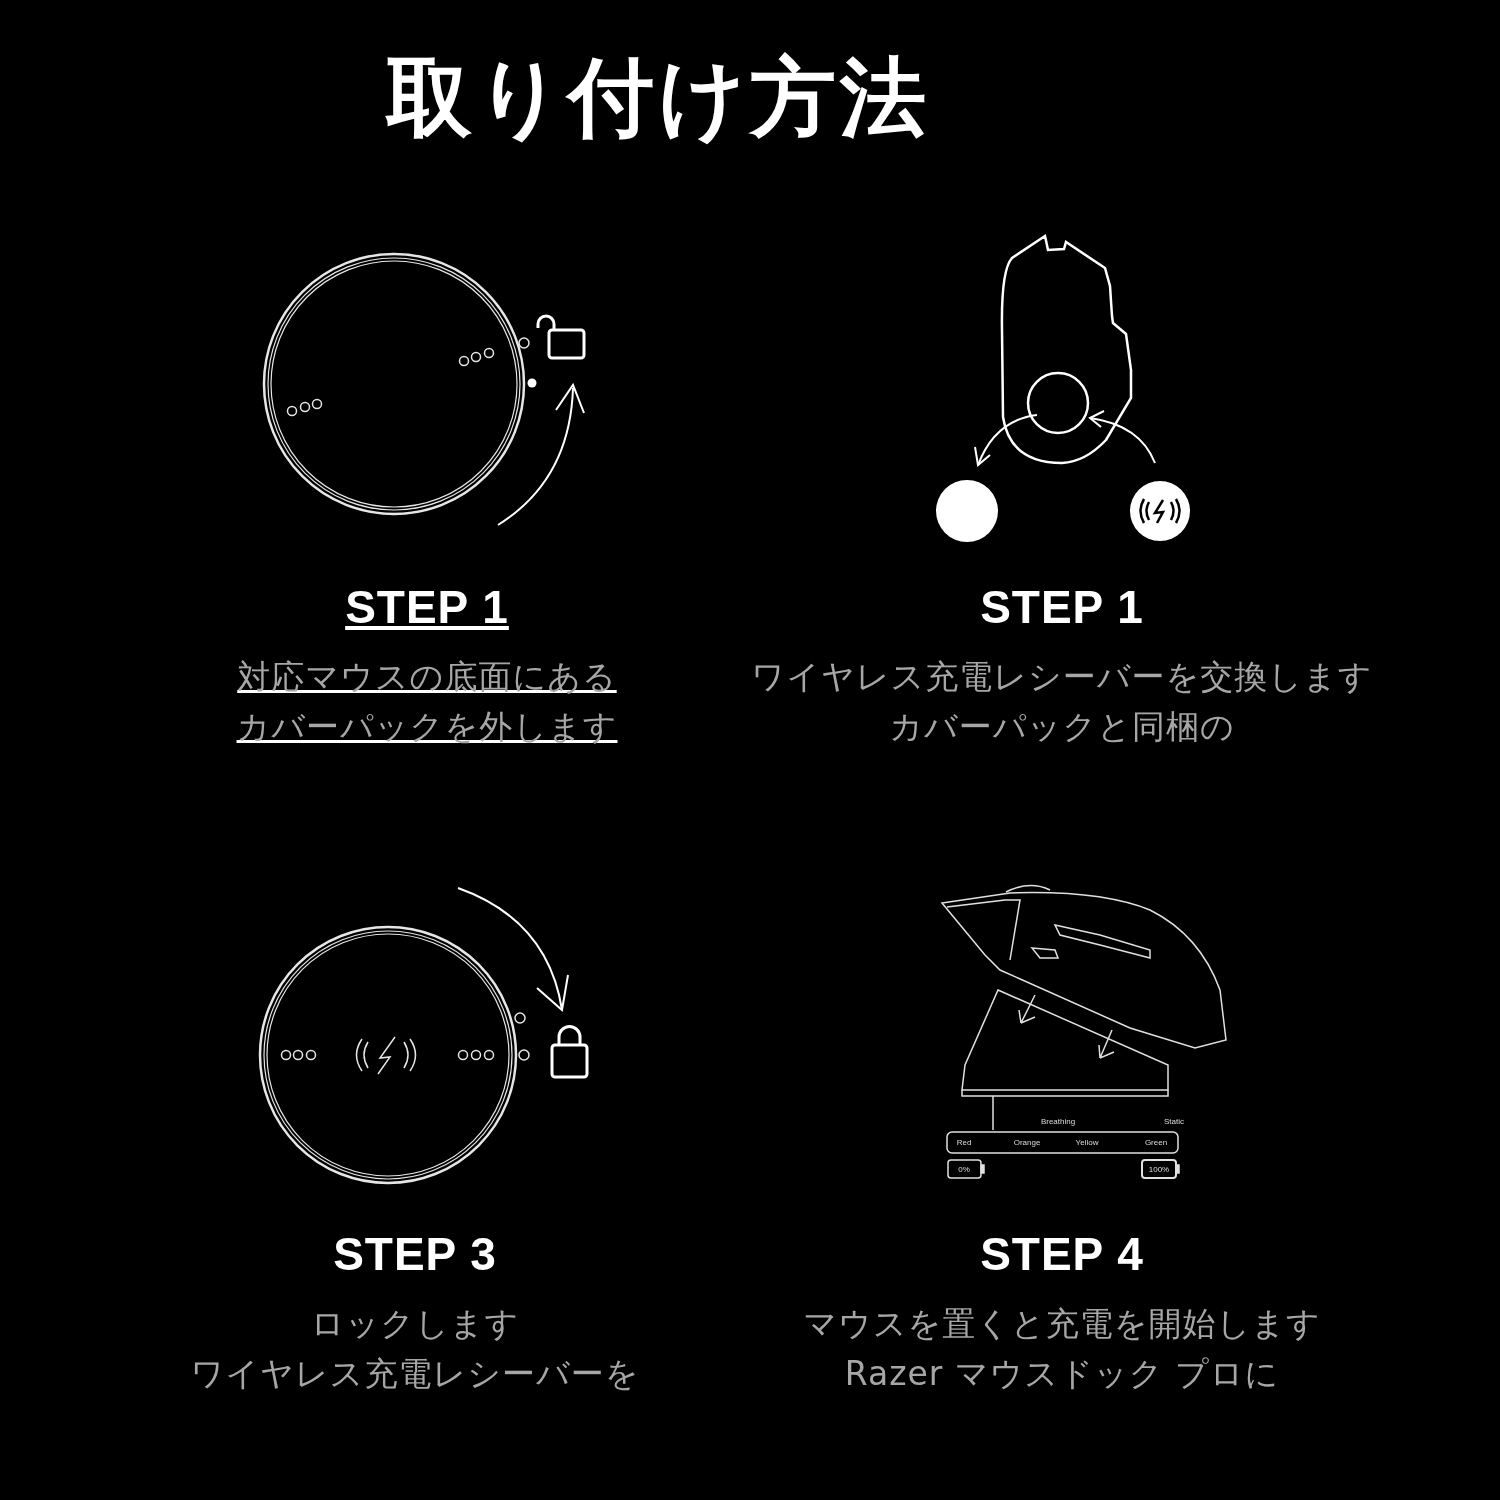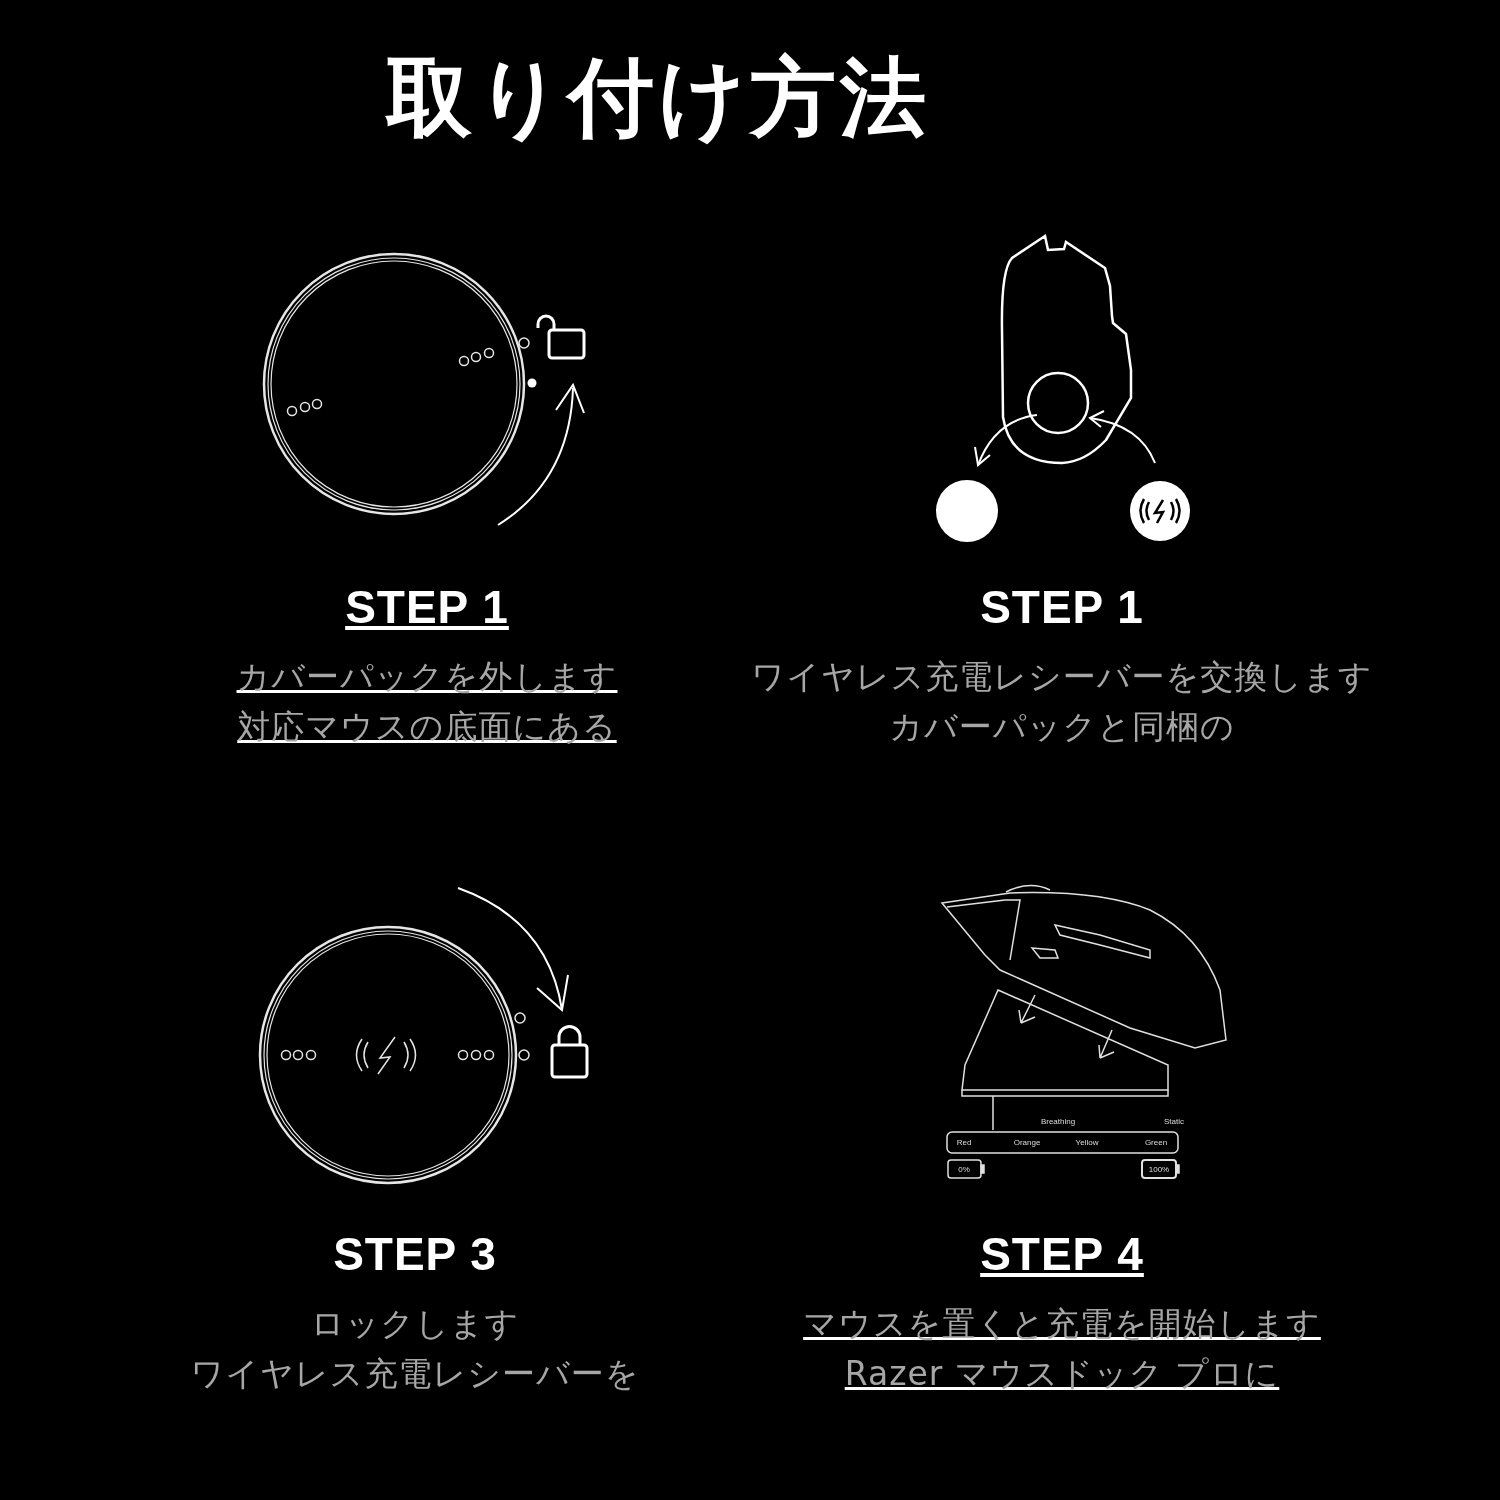--- a/index.html
+++ b/index.html
@@ -115,40 +115,40 @@
   <text class="tiny" x="1027" y="1145" text-anchor="middle">Orange</text>
   <text class="tiny" x="1087" y="1145" text-anchor="middle">Yellow</text>
   <text class="tiny" x="1156" y="1145" text-anchor="middle">Green</text>
   <text class="tiny" x="964" y="1172" text-anchor="middle">0%</text>
   <text class="tiny" x="1159" y="1172" text-anchor="middle">100%</text>
 </svg>
 
 <div class="step" style="left:52px;top:580px;text-decoration:underline;">
   <div class="step-label">STEP 1</div>
   <div class="step-desc">
+    <div>対応マウスの底面にある</div>
     <div>カバーパックを外します</div>
-    <div>対応マウスの底面にある</div>
   </div>
 </div>
 
 <div class="step" style="left:687px;top:580px;">
   <div class="step-label">STEP 1</div>
   <div class="step-desc">
     <div>ワイヤレス充電レシーバーを交換します</div>
     <div>カバーパックと同梱の</div>
   </div>
 </div>
 
 <div class="step" style="left:40px;top:1227px;">
   <div class="step-label">STEP 3</div>
   <div class="step-desc">
     <div>ロックします</div>
     <div>ワイヤレス充電レシーバーを</div>
   </div>
 </div>
 
-<div class="step" style="left:687px;top:1227px;text-decoration:underline;">
+<div class="step" style="left:687px;top:1227px;">
   <div class="step-label">STEP 4</div>
   <div class="step-desc">
     <div>マウスを置くと充電を開始します</div>
     <div>Razer マウスドック プロに</div>
   </div>
 </div>
 
 </body></html>

